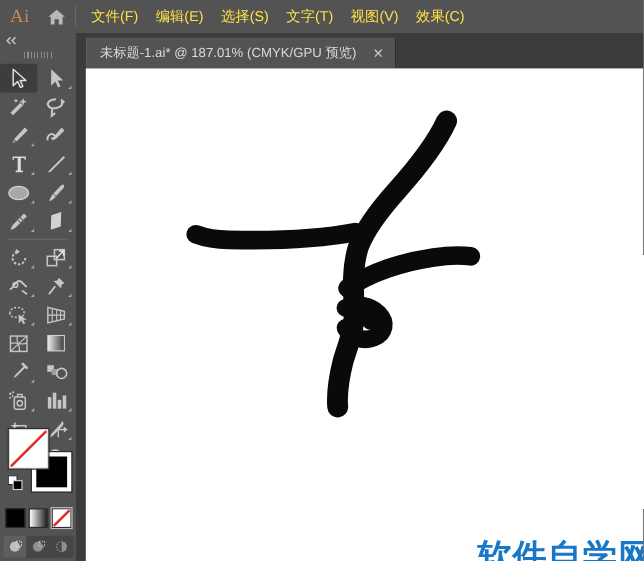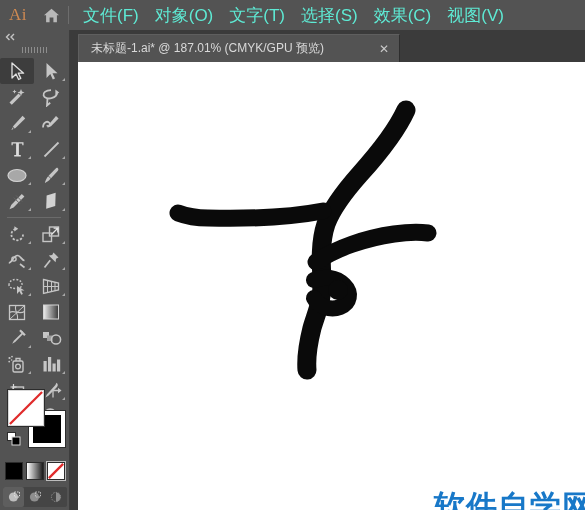--- a/index.html
+++ b/index.html
@@ -36,22 +36,22 @@
     display: flex; align-items: center; justify-content: center;
   }
   .home-glyph { display:block; }
   #menu-divider {
     width: 1px; height: 18px;
     background: #6d6d6d;
     margin: 0 6px 0 2px;
   }
   #menu-items { display: flex; align-items: center; }
   .menu-item {
-    color: #5eead4;
-    font-size: 17px;
+    color: #fde047;
+    font-size: 13px;
     padding: 4px 8px;
     white-space: nowrap;
     cursor: default;
   }
 
   
   #tabbar {
     position: absolute; left: 70px; top: 30px;
     width: 515px; height: 32px;
     background: #3b3b3b;
@@ -60,21 +60,20 @@
   #doc-tab {
     height: 28px;
     margin-left: 8px;
     background: #535353;
     border-top: 1px solid #5f5f5f;
     border-left: 1px solid #5f5f5f;
     border-right: 1px solid #2e2e2e;
     display: flex; align-items: center;
     padding: 0 9px 0 12px;
     border-radius: 1px 1px 0 0;
-    gap: 40px;
   }
   #doc-tab-title {
     color: #d9d9d9;
     font-size: 12px;
     white-space: nowrap;
   }
   #doc-tab-close {
     color: #c9c9c9;
     font-size: 12px;
     margin-left: 14px;
@@ -241,25 +240,25 @@
   <div id="menubar">
     <div id="ai-logo">Ai</div>
     <div id="home-btn">
       <svg class="home-glyph" width="17" height="15" viewBox="0 0 17 15">
         <path d="M8.5 0.8 L16 7.2 L13.9 7.2 L13.9 14.2 L10.4 14.2 L10.4 9.4 L6.6 9.4 L6.6 14.2 L3.1 14.2 L3.1 7.2 L1 7.2 Z" fill="#b8b8b8"></path>
       </svg>
     </div>
     <div id="menu-divider"></div>
     <div id="menu-items">
       <div class="menu-item">文件(F)</div>
-      <div class="menu-item">对象(O)</div>
+      <div class="menu-item">编辑(E)</div>
+      <div class="menu-item">选择(S)</div>
       <div class="menu-item">文字(T)</div>
-      <div class="menu-item">选择(S)</div>
+      <div class="menu-item">视图(V)</div>
       <div class="menu-item">效果(C)</div>
-      <div class="menu-item">视图(V)</div>
     </div>
   </div>
 
   <div id="tabbar">
     <div id="doc-tab">
       <span id="doc-tab-title">未标题-1.ai* @ 187.01% (CMYK/GPU 预览)</span>
       <span id="doc-tab-close">✕</span>
     </div>
   </div>
 

